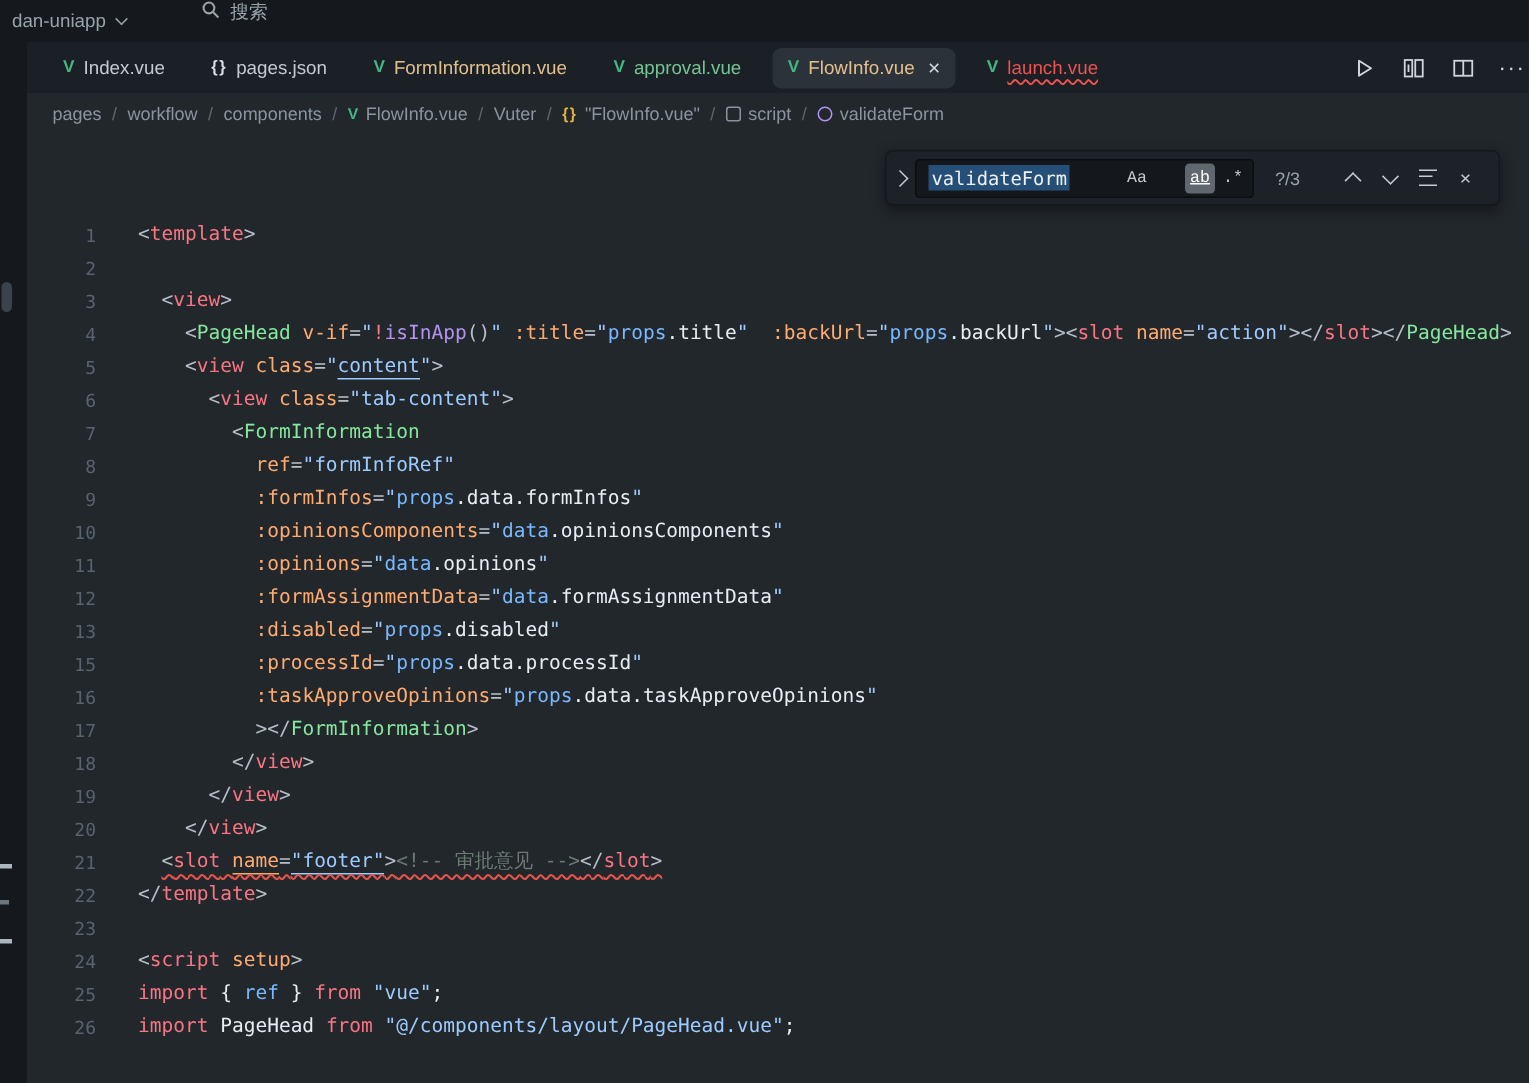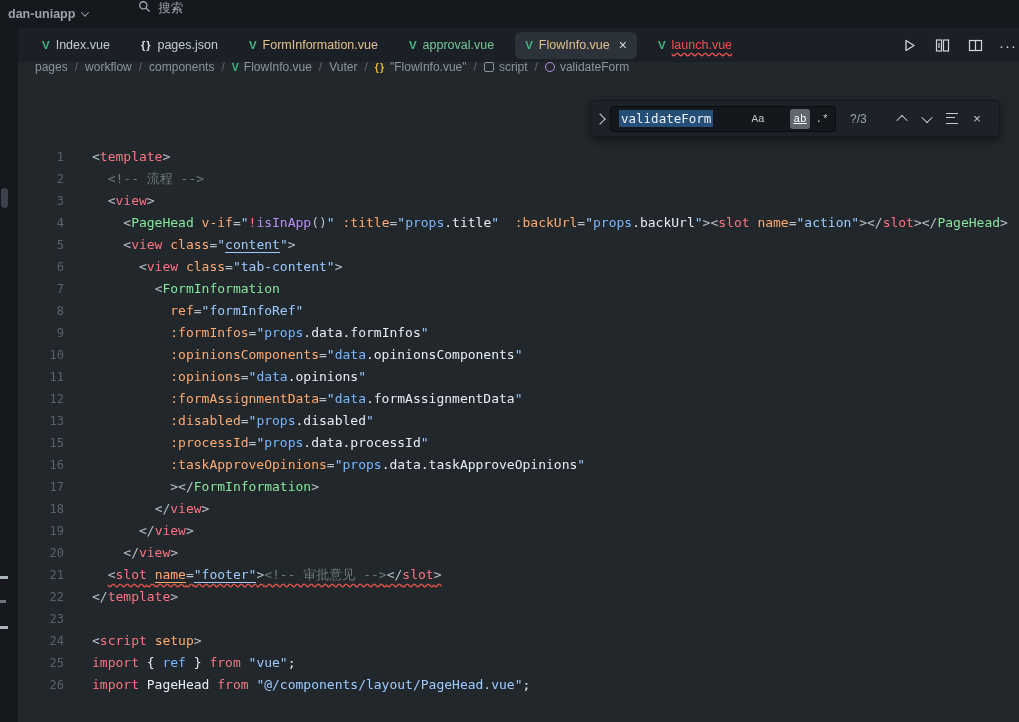--- a/index.html
+++ b/index.html
@@ -2,21 +2,21 @@
 <html><head>
 <meta charset="utf-8">
 <style>
   html,body{margin:0;padding:0;}
   body{width:1019px;height:722px;position:relative;overflow:hidden;background:#22272c;
        font-family:"Liberation Sans",sans-serif;-webkit-font-smoothing:antialiased;}
 
   
   .titlebar{position:absolute;top:0;left:0;right:0;height:28px;background:#15191d;
             display:flex;align-items:center;color:#9aa2aa;font-size:12.5px;z-index:10;}
-  .proj{display:flex;align-items:center;gap:7px;padding:0 8px;height:100%;cursor:default;font-weight:bold;}
+  .proj{display:flex;align-items:center;gap:7px;padding:0 8px;height:100%;cursor:default;}
   .tsearch{display:flex;align-items:flex-start;gap:7px;margin-left:34px;padding:0 8px;height:100%;}
 
   
   .leftstrip{position:absolute;top:28px;left:0;width:18px;bottom:0;background:#15191d;z-index:6;}
   .mk-pill{position:absolute;left:1px;top:160px;width:7px;height:20px;background:#3a424b;border-radius:4px;}
   .mk-t1{position:absolute;left:0;top:548px;width:8px;height:3px;background:#aeb6bd;}
   .mk-t2{position:absolute;left:0;top:572px;width:6px;height:3px;background:#6d767f;}
   .mk-t3{position:absolute;left:0;top:598px;width:8px;height:3px;background:#aeb6bd;}
 
   
@@ -30,21 +30,21 @@
   .st-untracked{color:#74c596;}
   .st-error{color:#ef5350;text-decoration:underline wavy #ef5350;text-underline-offset:3px;text-decoration-skip-ink:none;}
   .v-ico{color:#41b883;font-weight:bold;font-size:11.5px;}
   .j-ico{color:#d8dde2;font-weight:bold;font-size:11px;letter-spacing:1px;}
   .tclose{color:#d4d9de;font-size:14px;margin-left:3px;line-height:1;}
   .actions{margin-left:auto;display:flex;align-items:center;gap:15px;padding-right:2px;color:#cfd5da;}
   .actions .abtn{display:flex;align-items:center;justify-content:center;width:18px;height:18px;}
   .more-glyph{font-size:15px;color:#cfd5da;letter-spacing:1px;}
 
   
-  .crumbs{position:absolute;top:53px;left:18px;right:0;height:28px;background:#22272c;
+  .crumbs{position:absolute;top:62px;left:18px;right:0;height:28px;background:#22272c;
           display:flex;align-items:center;padding-left:17px;gap:7px;font-size:12px;color:#8b949e;z-index:4;}
   .crumb{display:flex;align-items:center;gap:5px;white-space:nowrap;cursor:default;}
   .sep{color:#5d656e;}
   .bic.ic-vue{color:#41b883;font-weight:bold;font-size:10.5px;}
   .bic.ic-braces{color:#e2b340;font-weight:bold;font-size:10.5px;letter-spacing:1px;}
   .bic.ic-module{width:8px;height:8px;border:1.3px solid #8b949e;border-radius:2px;display:inline-block;}
   .bic.ic-method{width:8px;height:8px;border:1.3px solid #b392f0;border-radius:50%;display:inline-block;}
 
   
   .editor{position:absolute;top:90px;left:18px;right:0;bottom:0;background:#22272c;overflow:hidden;}
@@ -230,21 +230,20 @@
     <span class="fbtn">×</span>
   </div>
 
   <div class="codewrap">
       <div class="line">
         <span class="ln">1</span>
         <span class="ct"><span class="tk-p">&lt;</span><span class="tk-t">template</span><span class="tk-p">&gt;</span></span>
       </div>
       <div class="line">
         <span class="ln">2</span>
-        <span class="ct"><span class="tk-w">  </span><span class="tk-m">&lt;!-- 流程 --&gt;</span></span>
       </div>
       <div class="line">
         <span class="ln">3</span>
         <span class="ct"><span class="tk-w">  </span><span class="tk-p">&lt;</span><span class="tk-t">view</span><span class="tk-p">&gt;</span></span>
       </div>
       <div class="line">
         <span class="ln">4</span>
         <span class="ct"><span class="tk-w">    </span><span class="tk-p">&lt;</span><span class="tk-c">PageHead</span><span class="tk-w"> </span><span class="tk-a">v-if</span><span class="tk-p">=</span><span class="tk-s">"</span><span class="tk-k">!</span><span class="tk-f">isInApp</span><span class="tk-p">()</span><span class="tk-s">"</span><span class="tk-w"> </span><span class="tk-a">:title</span><span class="tk-p">=</span><span class="tk-s">"</span><span class="tk-i">props</span><span class="tk-w">.title</span><span class="tk-s">"</span><span class="tk-w">  </span><span class="tk-a">:backUrl</span><span class="tk-p">=</span><span class="tk-s">"</span><span class="tk-i">props</span><span class="tk-w">.backUrl</span><span class="tk-s">"</span><span class="tk-p">&gt;&lt;</span><span class="tk-t">slot</span><span class="tk-w"> </span><span class="tk-a">name</span><span class="tk-p">=</span><span class="tk-s">"action"</span><span class="tk-p">&gt;&lt;/</span><span class="tk-t">slot</span><span class="tk-p">&gt;&lt;/</span><span class="tk-c">PageHead</span><span class="tk-p">&gt;</span></span>
       </div>
       <div class="line">

